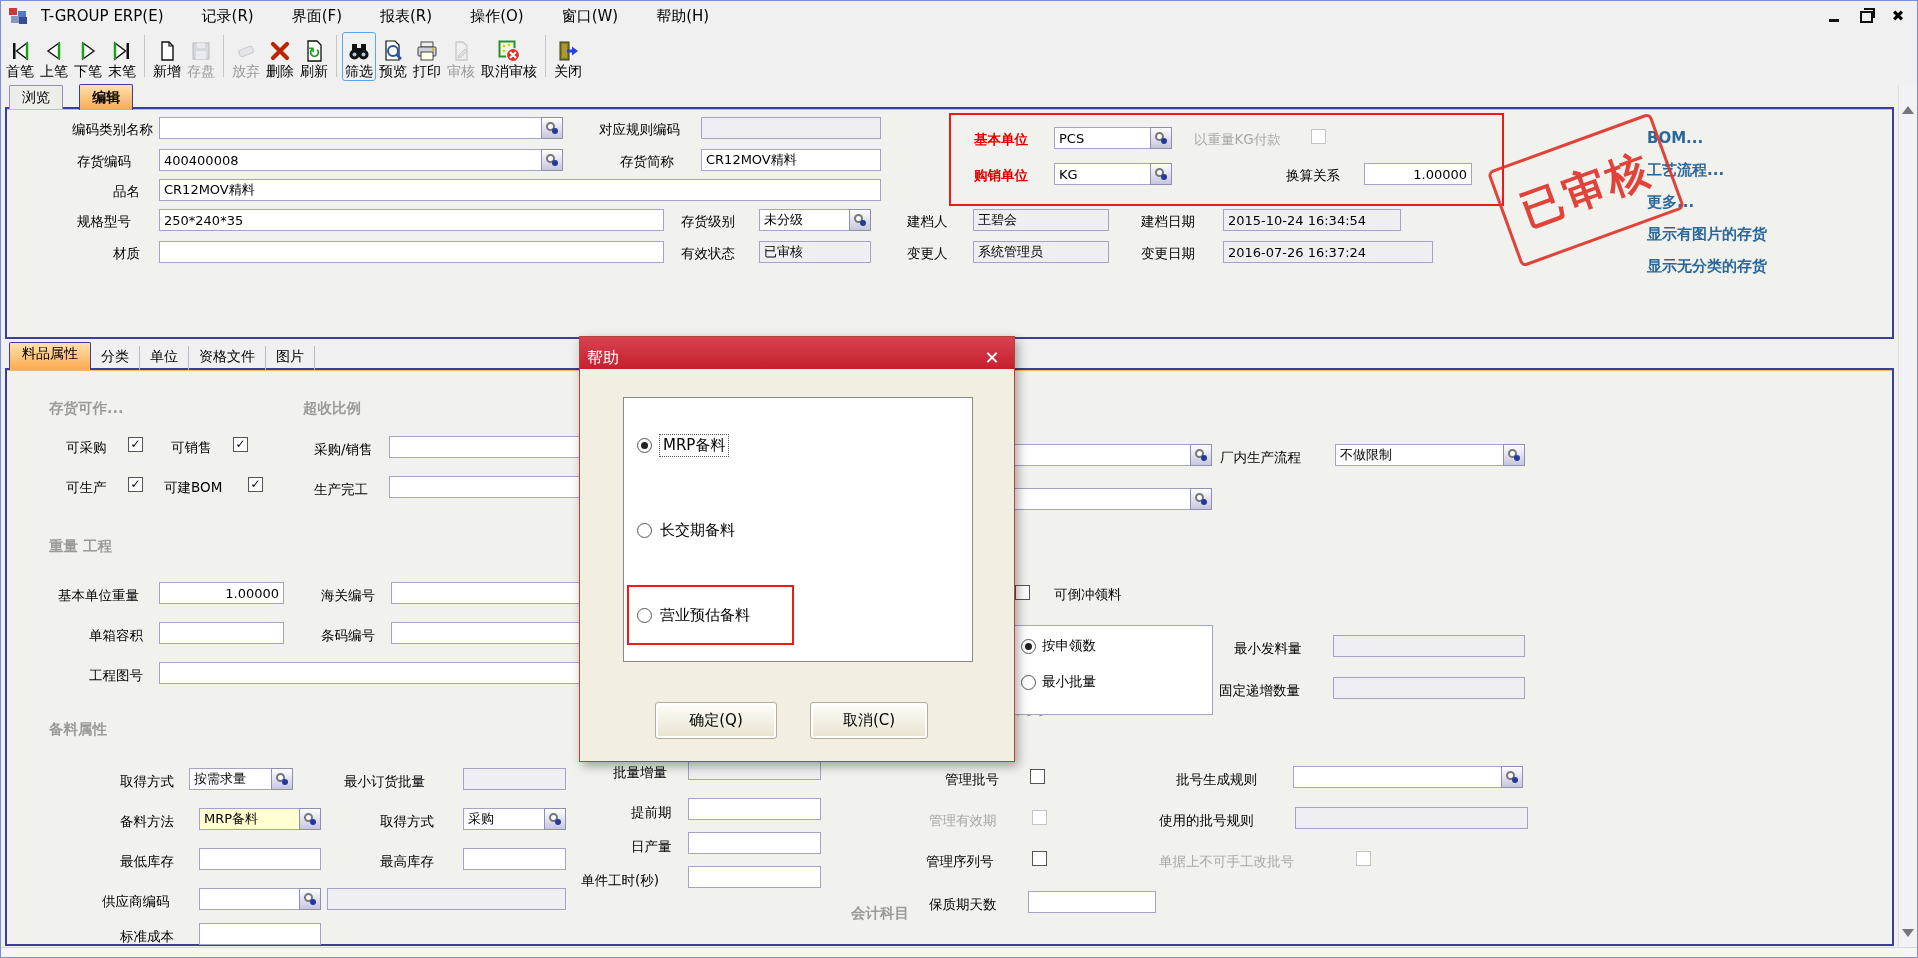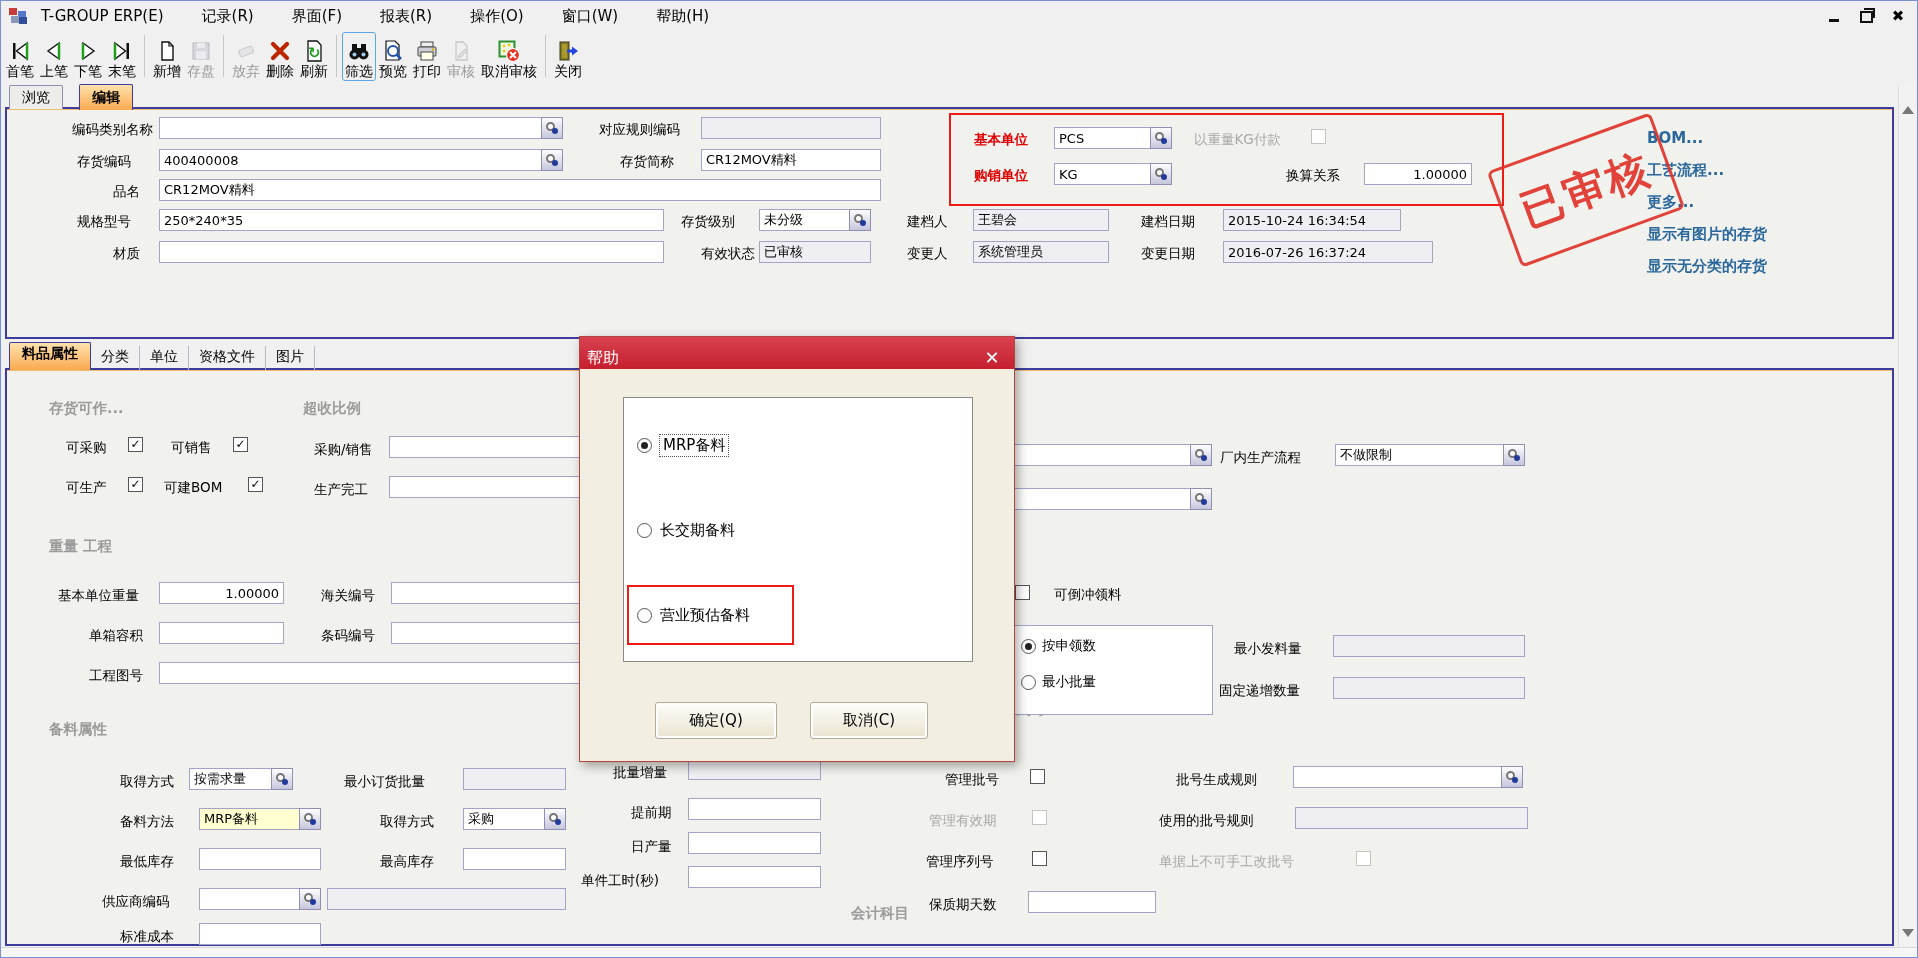--- a/index.html
+++ b/index.html
@@ -59,21 +59,21 @@
          display:inline-block;position:relative;flex:0 0 15px}
   .radio.sel::after{content:"";position:absolute;left:3px;top:3px;width:7px;height:7px;border-radius:50%;background:#222}
   .link{position:absolute;color:#2a689c;font-weight:bold;font-size:15px;white-space:nowrap;cursor:pointer}
   
   #stamp{position:absolute;left:1498px;top:138px;width:168px;height:96px;border:3px solid #e0342b;border-radius:6px;
          transform:rotate(-20deg);display:flex;align-items:center;justify-content:center;
          font-size:42px;font-weight:bold;color:#e0342b;letter-spacing:3px;opacity:.92;z-index:8}
   
   #subtabs{position:absolute;left:8px;top:341px;display:flex;align-items:flex-end;z-index:5}
   .stitem{padding:2px 10px;font-size:14px;border-right:1px solid #b9b9c9;height:20px;cursor:pointer}
-  .stitem.active{background:linear-gradient(#ffe2ae,#fba94f);font-weight:bold;border:1px solid #3d3d9e;border-bottom:none;
+  .stitem.active{background:linear-gradient(#ffe2ae,#fba94f);font-weight:normal;border:1px solid #3d3d9e;border-bottom:none;
                  height:23px;border-radius:2px 2px 0 0;padding:2px 12px}
   
   .redbox{position:absolute;border:2px solid #ee1b14;z-index:7;pointer-events:none}
   
   #issuebox{position:absolute;left:1012px;top:624px;width:200px;height:90px;background:#fff;border:1px solid #a3a3c8;box-sizing:border-box;z-index:2}
   .radiorow{position:absolute;display:flex;align-items:center;gap:6px;font-size:13.5px;cursor:pointer}
   
   #modal{position:absolute;left:578px;top:335px;width:434px;height:424px;background:#f2eee1;
          border:1px solid #b3453a;box-shadow:3px 4px 10px rgba(0,0,0,.35);z-index:50}
   #modal-title{position:absolute;left:0;top:0;right:0;height:32px;background:linear-gradient(#d84250,#c51f2e);
@@ -315,21 +315,21 @@
     <span class="fi">未分级</span>
     <span class="lookup"></span>
   </div>
   <span class="lbl" style="left:906px;top:212px">建档人</span>
   <div class="inp ro" style="left:972px;top:208px;width:136px">王碧会</div>
   <span class="lbl" style="left:1140px;top:212px">建档日期</span>
   <div class="inp ro" style="left:1222px;top:208px;width:178px">2015-10-24 16:34:54</div>
 
   <span class="lbl" style="left:112px;top:244px">材质</span>
   <div class="inp" style="left:158px;top:240px;width:505px"></div>
-  <span class="lbl" style="left:700px;top:244px">有效状态</span>
+  <span class="lbl" style="left:680px;top:244px">有效状态</span>
   <div class="inp ro" style="left:758px;top:240px;width:112px">已审核</div>
   <span class="lbl" style="left:906px;top:244px">变更人</span>
   <div class="inp ro" style="left:972px;top:240px;width:136px">系统管理员</div>
   <span class="lbl" style="left:1140px;top:244px">变更日期</span>
   <div class="inp ro" style="left:1222px;top:240px;width:210px">2016-07-26 16:37:24</div>
 
   <div class="redbox" style="left:948px;top:112px;width:551px;height:89px"></div>
   <span class="lbl red" style="left:973px;top:130px">基本单位</span>
   <div class="wrap" style="left:1053px;top:126px;width:118px">
     <span class="fi">PCS</span>

